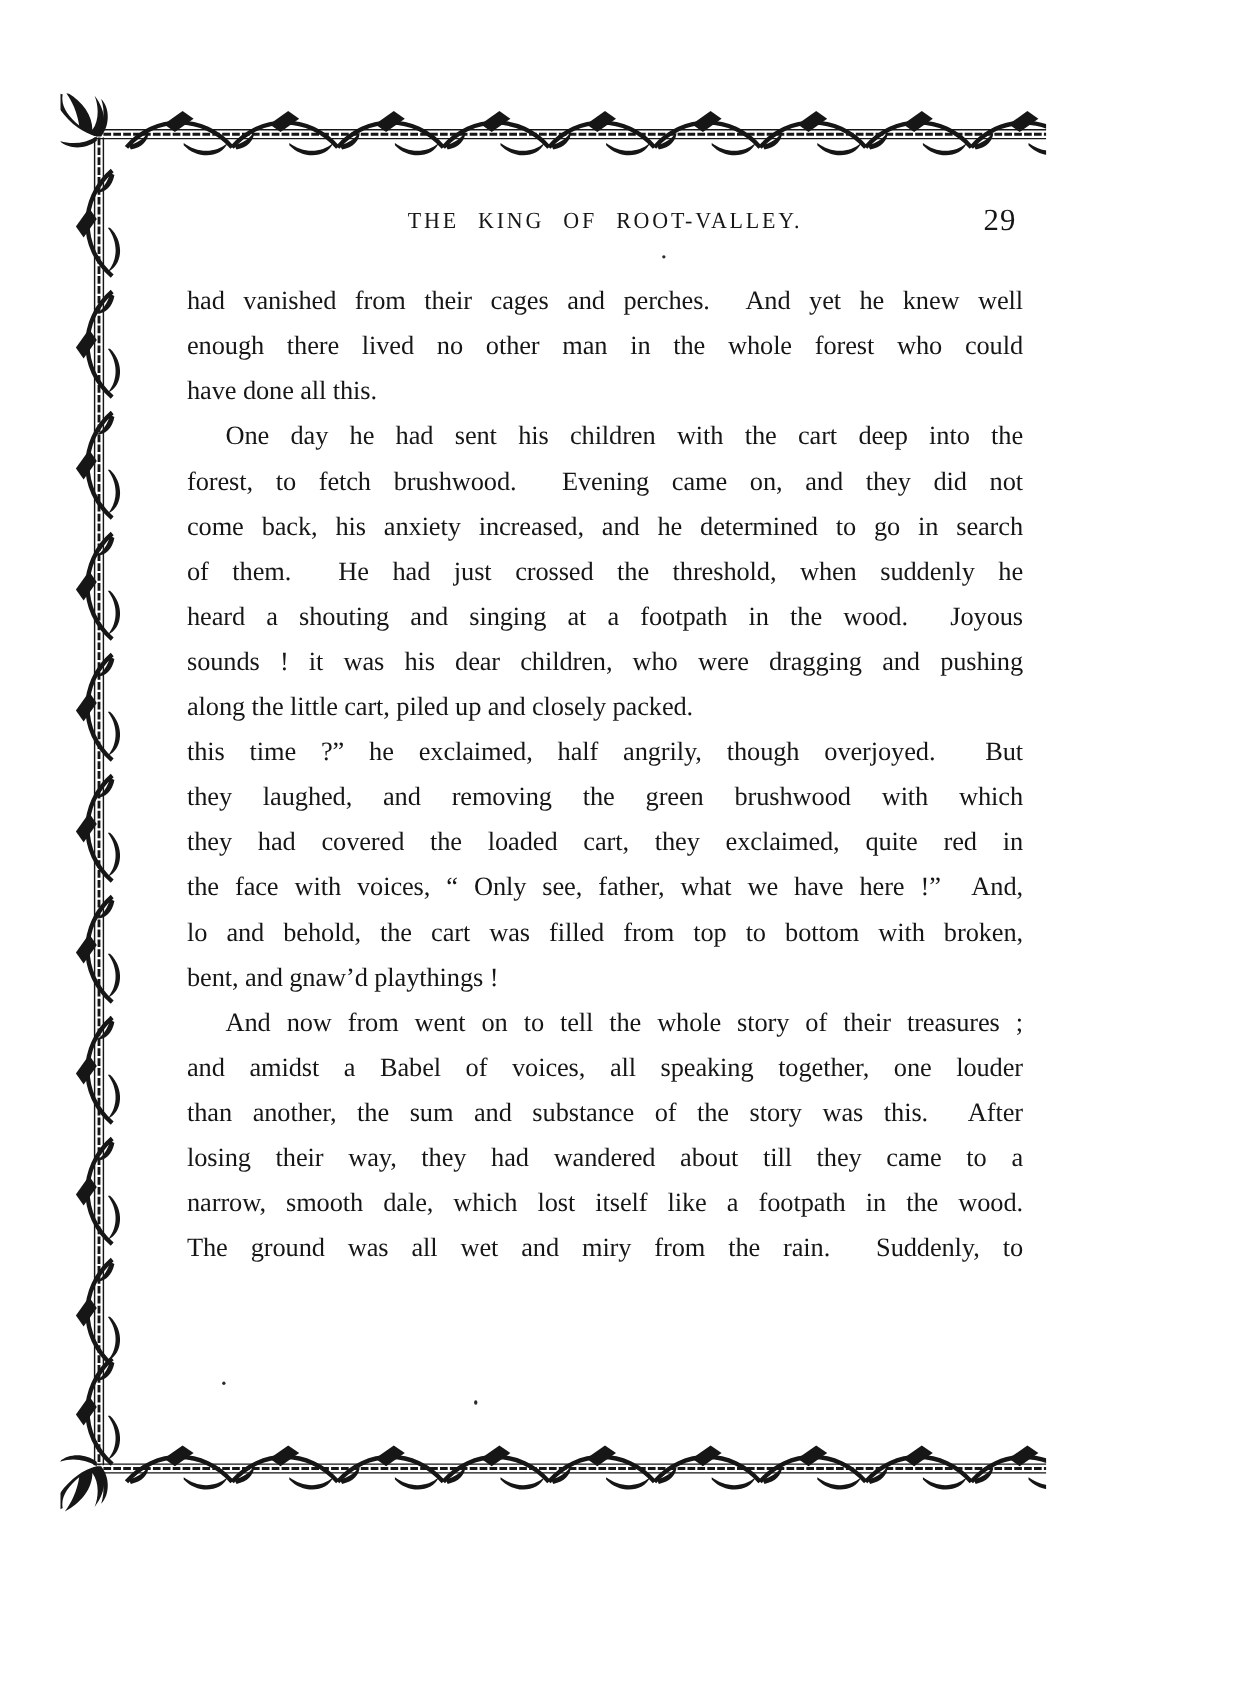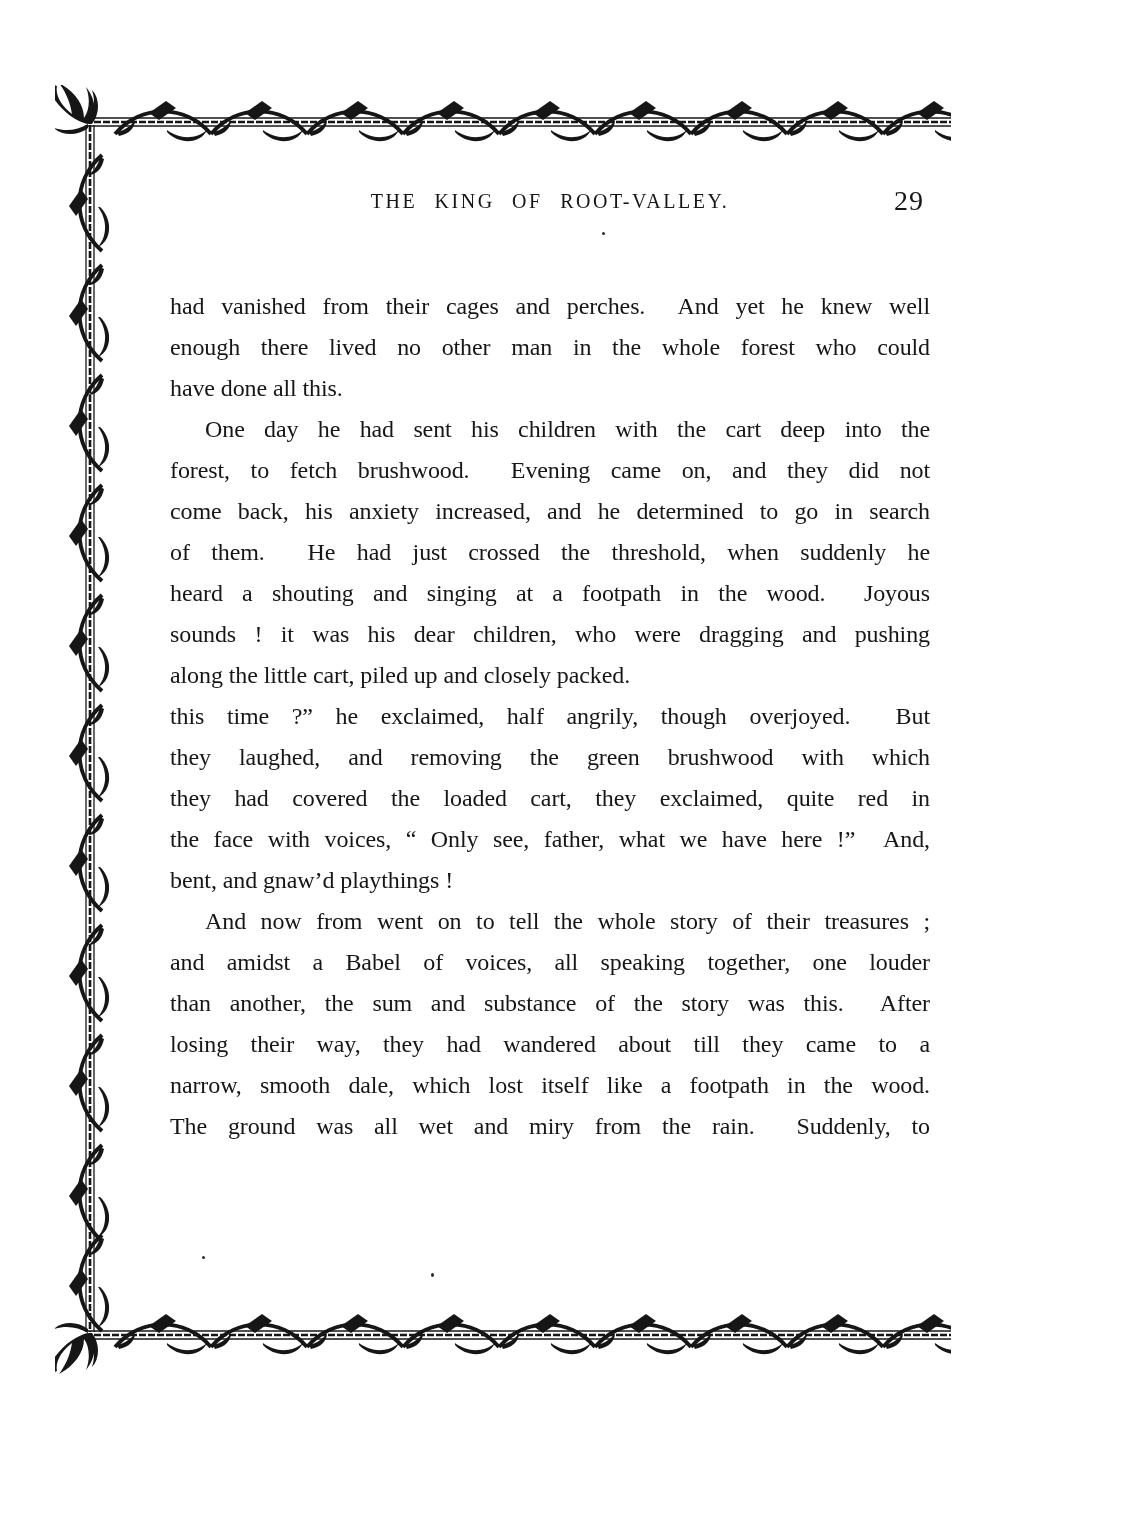--- a/index.html
+++ b/index.html
@@ -21,21 +21,21 @@
     display:block; text-align:center;
     font-size:20px; letter-spacing:2.5px; word-spacing:10px;
     transform:scaleY(1.05);
   }
   .page-number {
     position:absolute; right:6px; top:-5px;
     font-size:28px; letter-spacing:1px;
   }
   .text-block {
     position:absolute; top:254px; left:170px; width:760px;
-    font-size:24px; line-height:41px; letter-spacing:-0.1px;margin-top:32px;
+    font-size:24px; line-height:41px; letter-spacing:-0.1px;
   }
   .line {
     height:41px; overflow:hidden;
     white-space:pre-wrap;
     text-align:justify; text-align-last:justify;
   }
   .line.endpara { text-align:right; text-align-last:left; }
   .line.indent { text-indent:35px; }
   .speck { position:absolute; background:#2a2a2a; border-radius:50%; }
 </style>
@@ -157,20 +157,21 @@
       <div class="line">forest, to fetch brushwood.  Evening came on, and they did not</div>
       <div class="line">come back, his anxiety increased, and he determined to go in search</div>
       <div class="line">of them.  He had just crossed the threshold, when suddenly he</div>
       <div class="line">heard a shouting and singing at a footpath in the wood.  Joyous</div>
       <div class="line">sounds ! it was his dear children, who were dragging and pushing</div>
       <div class="line endpara">along the little cart, piled up and closely packed.</div>
       <div class="line">this time ?” he exclaimed, half angrily, though overjoyed.  But</div>
       <div class="line">they laughed, and removing the green brushwood with which</div>
       <div class="line">they had covered the loaded cart, they exclaimed, quite red in</div>
       <div class="line">the face with voices, “ Only see, father, what we have here !”  And,</div>
+      <div class="line">lo and behold, the cart was filled from top to bottom with broken,</div>
       <div class="line endpara">bent, and gnaw’d playthings !</div>
       <div class="line indent">And now from went on to tell the whole story of their treasures ;</div>
       <div class="line">and amidst a Babel of voices, all speaking together, one louder</div>
       <div class="line">than another, the sum and substance of the story was this.  After</div>
       <div class="line">losing their way, they had wandered about till they came to a</div>
       <div class="line">narrow, smooth dale, which lost itself like a footpath in the wood.</div>
       <div class="line">The ground was all wet and miry from the rain.  Suddenly, to</div>
     </div>
 
   <div class="speck" style="left:602px; top:232px; width:3px; height:3px;"></div>

